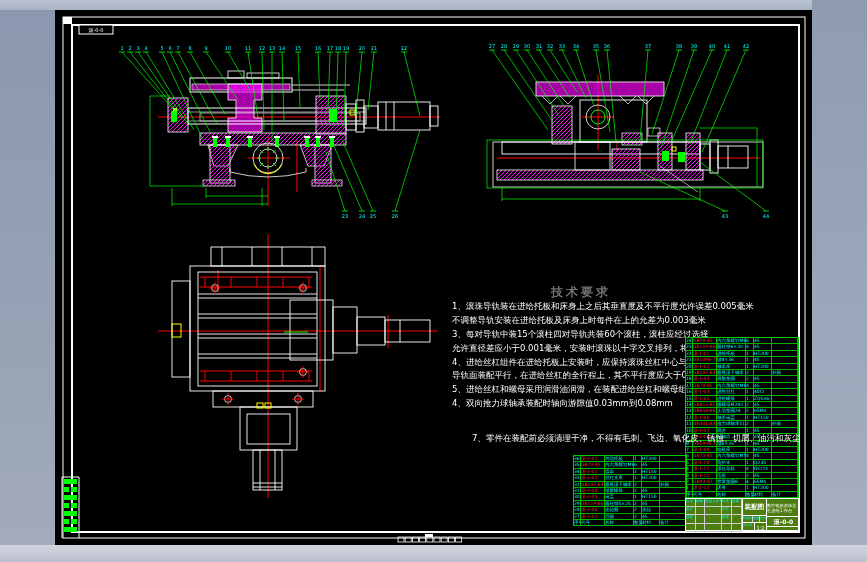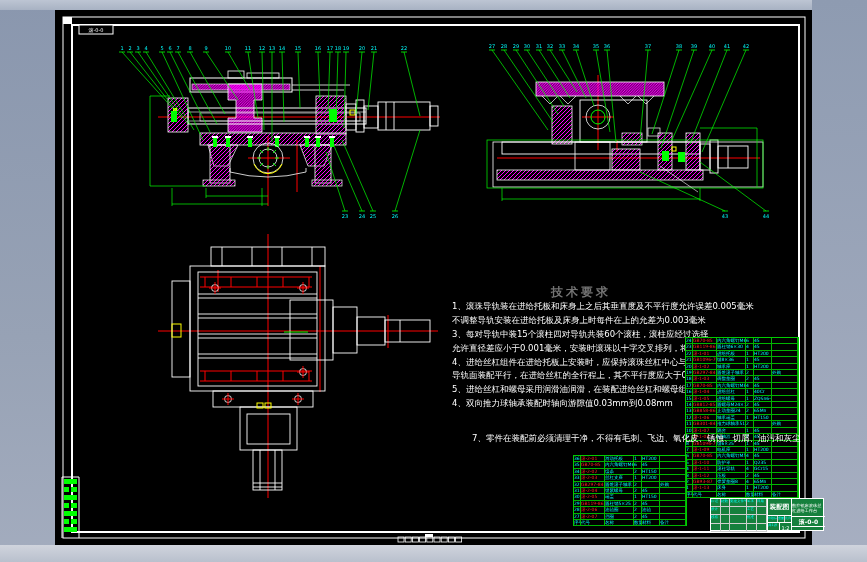--- a/index.html
+++ b/index.html
@@ -20,21 +20,21 @@
   #tech-overlay{left:472px;top:433px;z-index:6;color:#fff;font-size:8.5px;white-space:nowrap;}
   
   .bom{z-index:3;background:#000;border:1px solid #00cc00;box-sizing:border-box;}
   #bom-right{left:685px;top:337px;width:114px;height:161px;}
   #bom-left{left:573px;top:455px;width:114px;height:71px;}
   .brow{display:grid;grid-template-columns:7px 24px 29px 8px 18px 26px;height:5.42px;border-bottom:1px solid #00b400;}
   .bc{border-right:1px solid #00b400;font-size:4.5px;line-height:5.4px;overflow:hidden;white-space:nowrap;color:#0ff;}
   .bc.c1{color:#ff2222;}
   .bhead .bc{color:#0ff;}
   
-  #title-block{left:685px;top:498px;width:114px;height:33px;z-index:3;background:#15803d;border:1px solid #fff;box-sizing:border-box;margin-left:25px;}
+  #title-block{left:685px;top:498px;width:114px;height:33px;z-index:3;background:#4d7c0f;border:1px solid #fff;box-sizing:border-box;}
   #tb-left{left:0;top:0;width:56px;height:33px;display:grid;grid-template-columns:10px 9px 17px 10px 10px;grid-auto-rows:8.2px;}
   .tbc{border-right:1px solid #cfcfcf;border-bottom:1px solid #cfcfcf;font-size:3.5px;line-height:4px;color:#0ff;overflow:hidden;white-space:nowrap;}
   #tb-name{left:56px;top:0;width:24px;height:17px;border-left:1px solid #fff;border-bottom:1px solid #fff;color:#fff;font-size:6.5px;font-weight:bold;text-align:center;line-height:17px;overflow:hidden;box-sizing:border-box;}
   #tb-micro{left:56px;top:17px;width:24px;height:6px;display:grid;grid-template-columns:10px 7px 7px;border-left:1px solid #fff;box-sizing:border-box;}
   #tb-micro div{font-size:3px;color:#0ff;border-right:1px solid #cfcfcf;overflow:hidden;white-space:nowrap;}
   #tb-sheetinfo{left:56px;top:23px;width:12px;height:10px;color:#0ff;font-size:3.5px;border-left:1px solid #fff;border-top:1px solid #fff;overflow:hidden;box-sizing:border-box;}
   #tb-scale{left:68px;top:23px;width:12px;height:10px;color:#fff;font-size:5px;text-align:center;line-height:10px;border-left:1px solid #fff;border-top:1px solid #fff;overflow:hidden;box-sizing:border-box;}
   #tb-project{left:80px;top:0;width:34px;height:17px;border-left:1px solid #fff;color:#fff;font-size:4.2px;line-height:5px;padding-top:4px;overflow:hidden;box-sizing:border-box;}
   #tb-no{left:80px;top:17px;width:34px;height:10px;border-left:1px solid #fff;border-top:1px solid #fff;color:#fff;font-size:6px;font-weight:bold;text-align:center;line-height:10px;overflow:hidden;box-sizing:border-box;}
   #tb-bot{left:80px;top:27px;width:34px;height:6px;border-left:1px solid #fff;border-top:1px solid #fff;box-sizing:border-box;}

